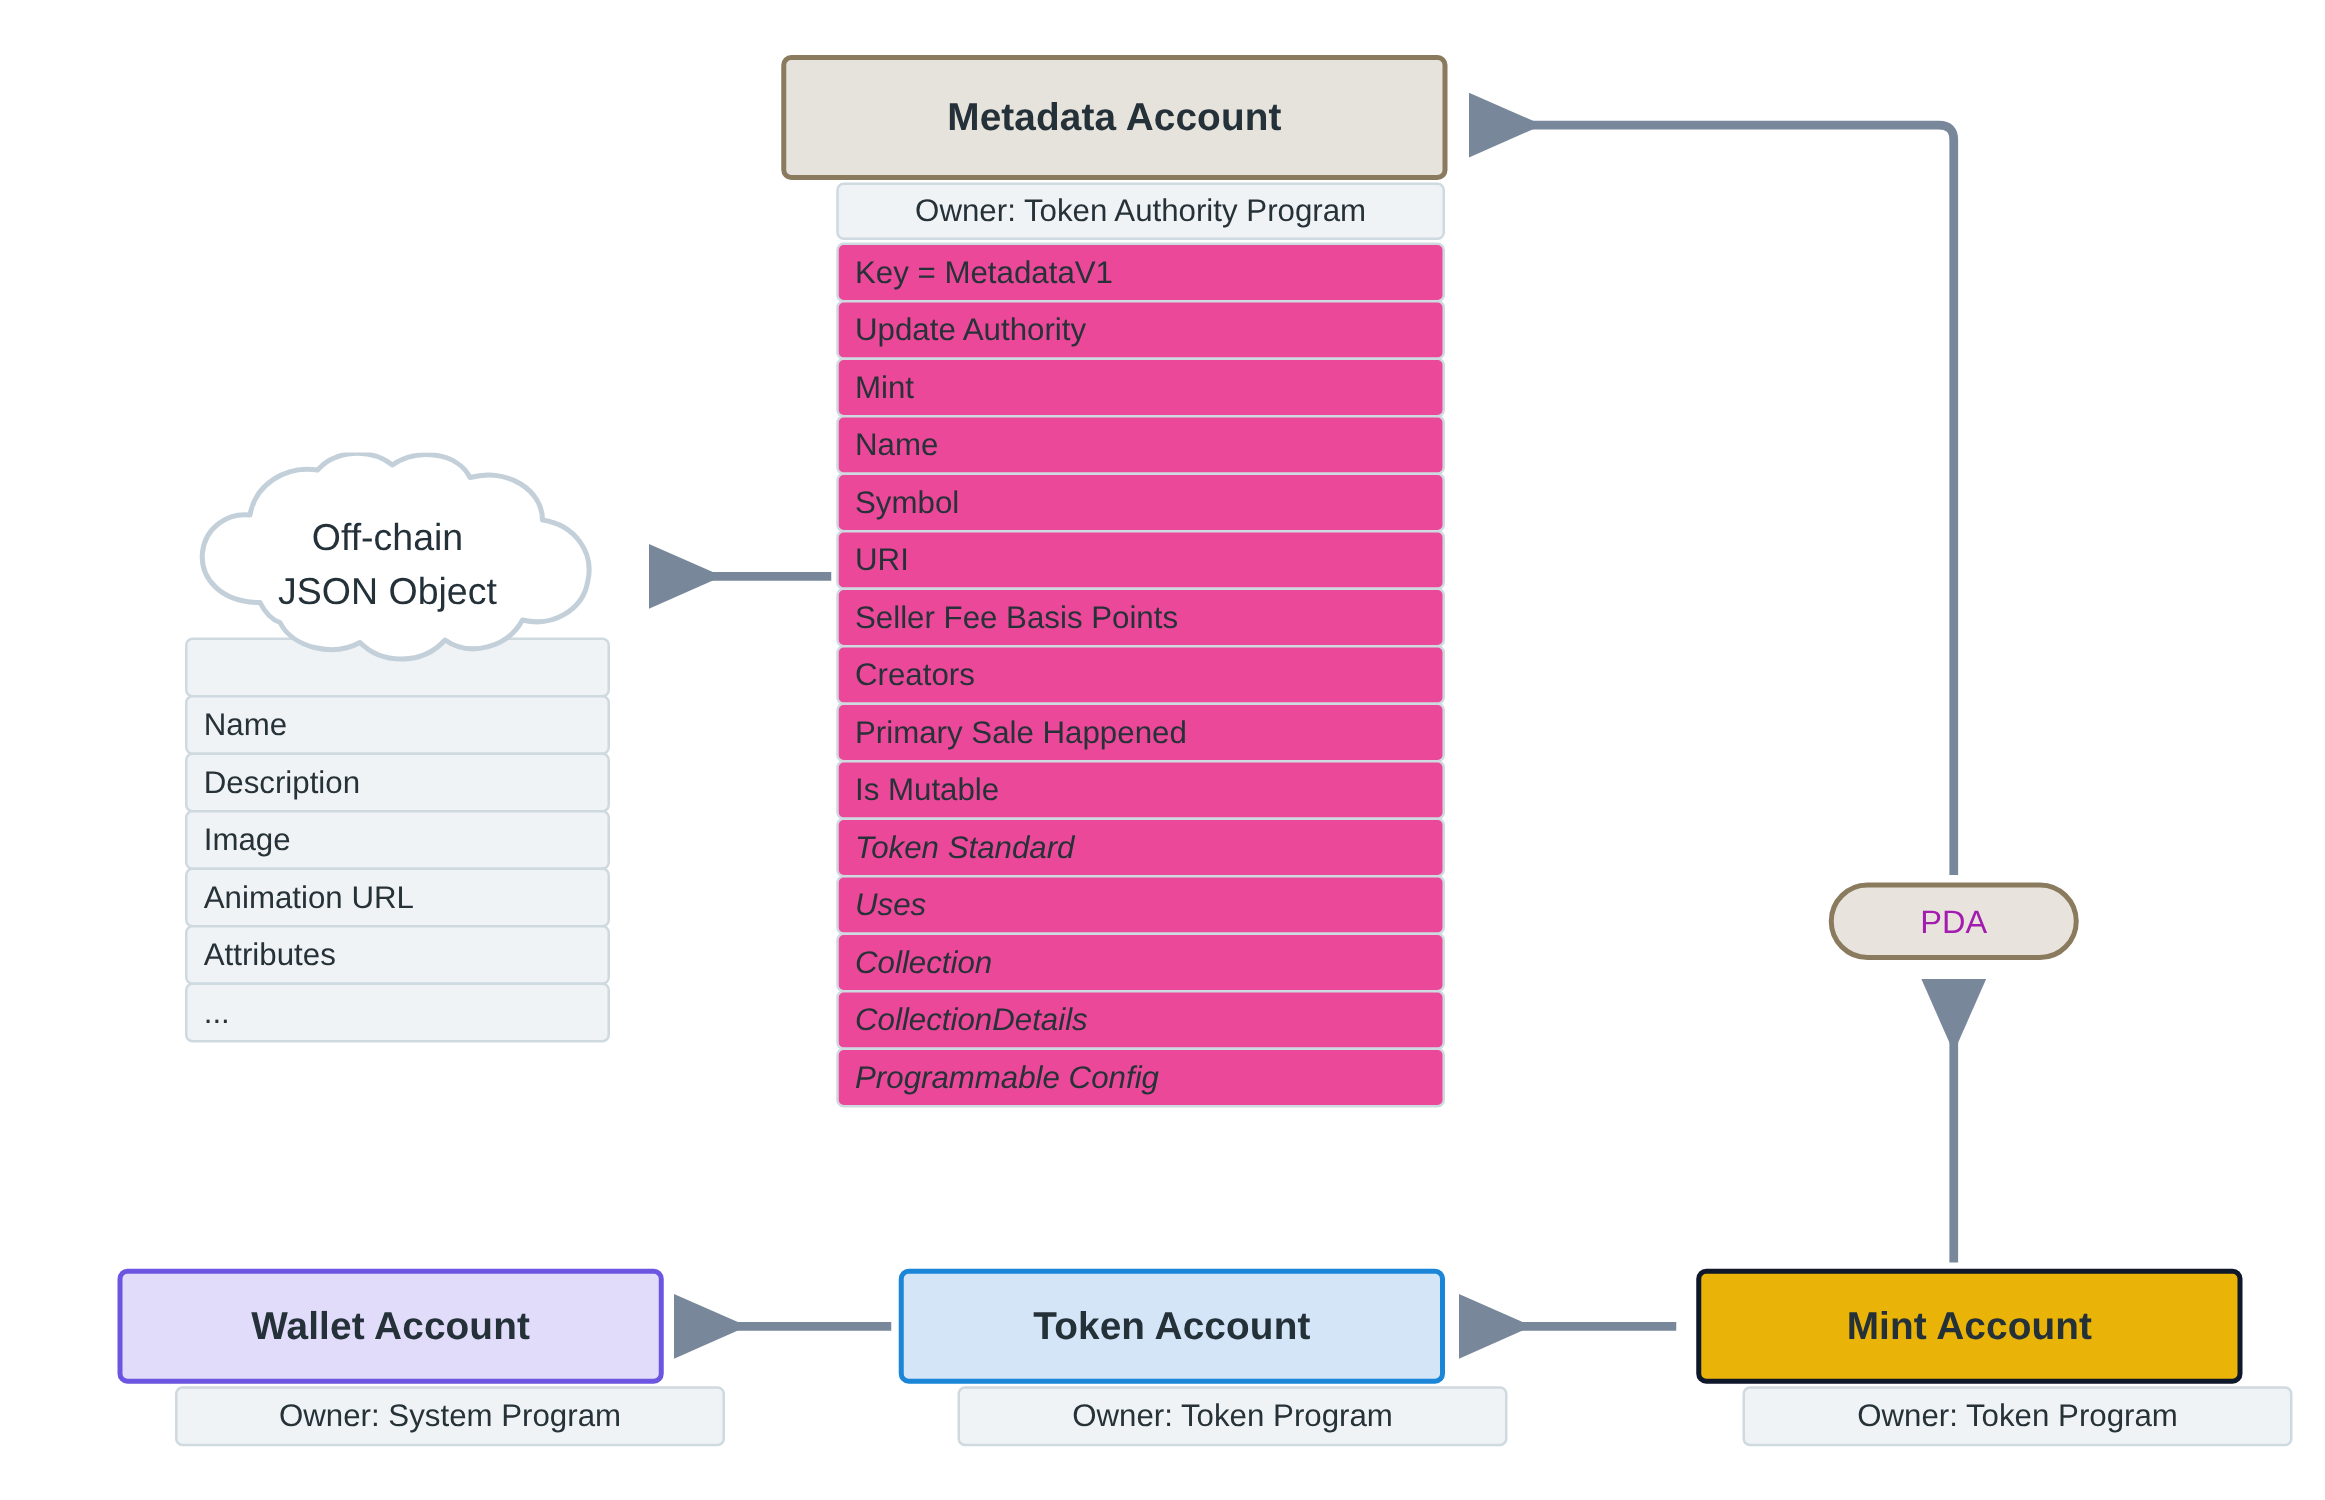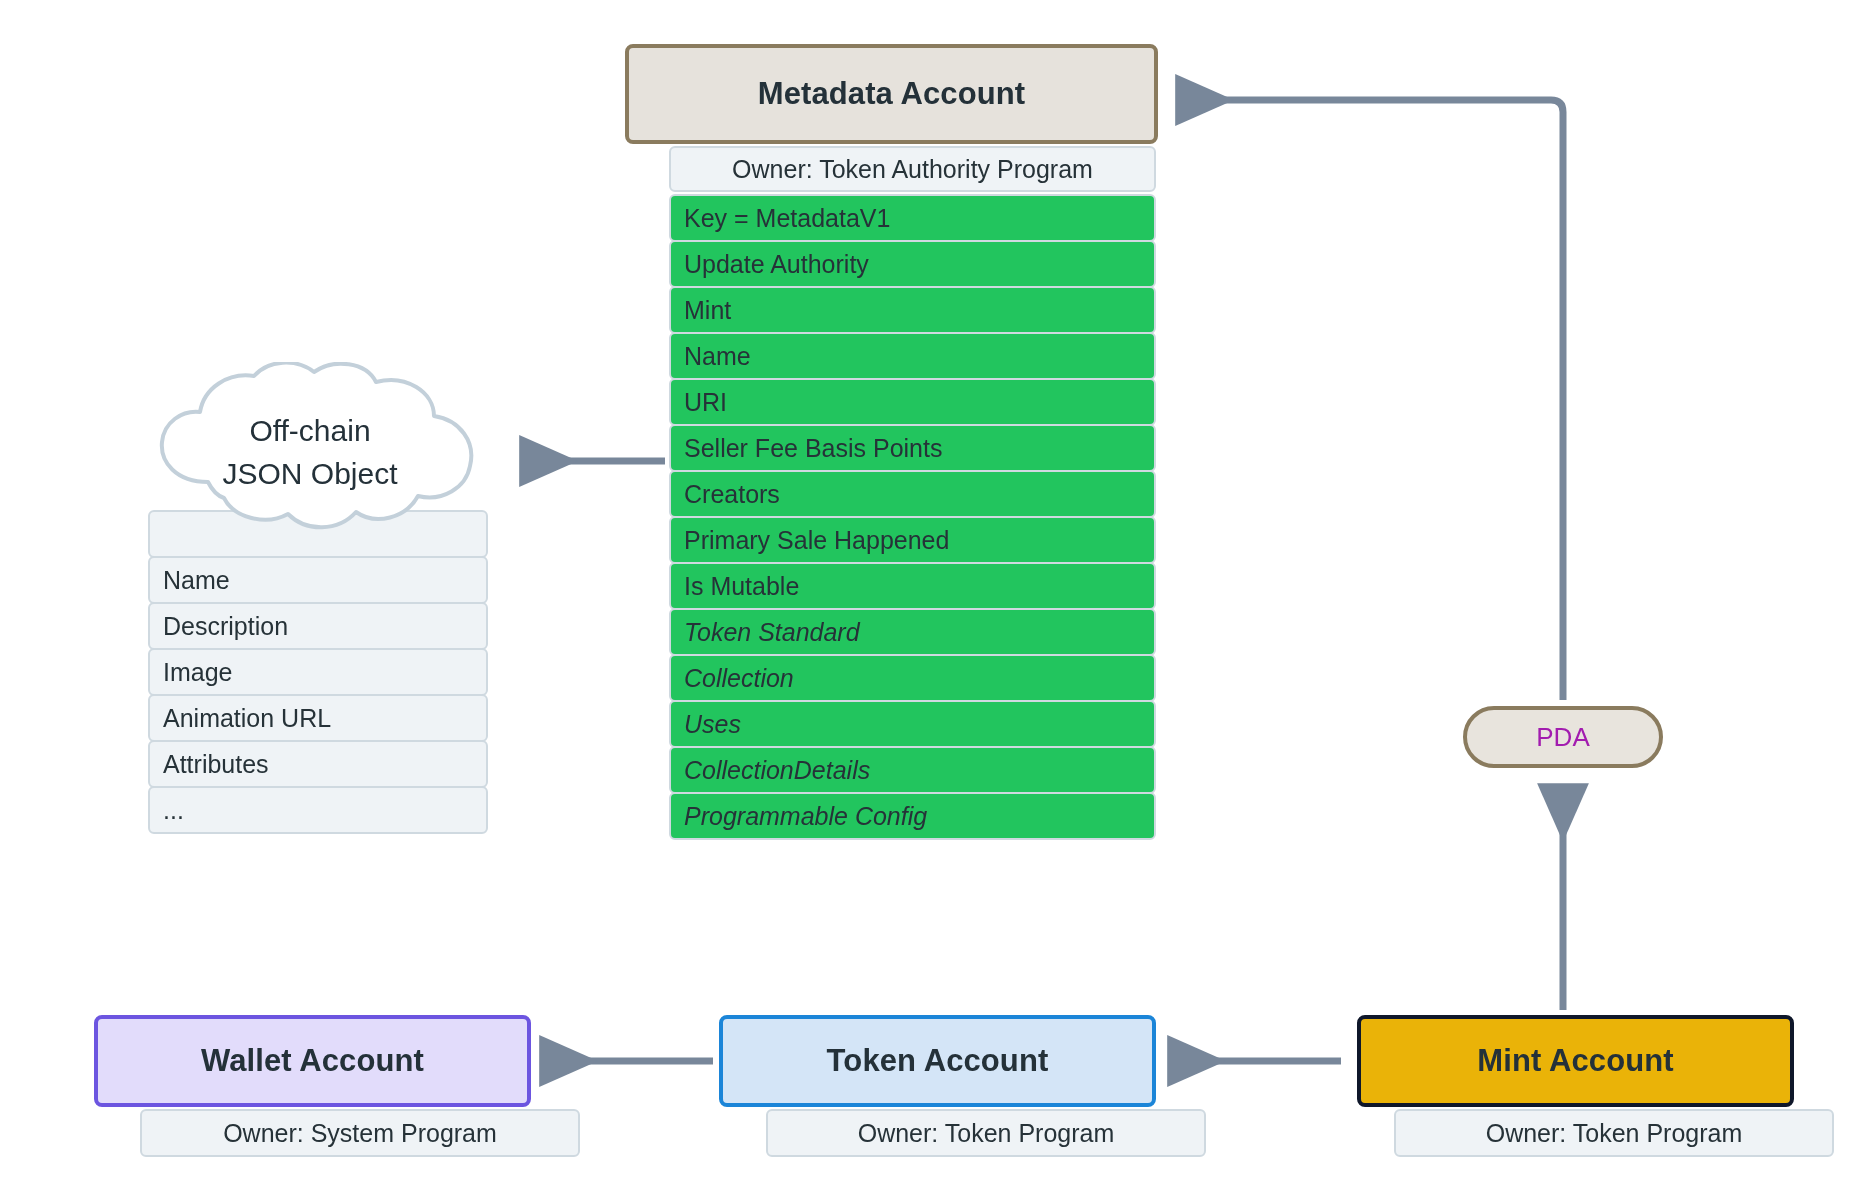--- a/index.html
+++ b/index.html
@@ -100,21 +100,21 @@
     width: 487px;
     z-index: 4;
   }
   .field-row {
     box-sizing: border-box;
     height: 48px;
     margin-bottom: -2px;
     display: flex;
     align-items: center;
     padding-left: 13px;
-    background: #22c55e;
+    background: #ec4899;
     border: 2px solid #cfd9e0;
     border-radius: 6px;
     font-size: 25px;
     color: #263238;
     white-space: nowrap;
   }
   .field-row.optional { font-style: italic; }
 
   
   .cloud-wrap {
@@ -240,42 +240,45 @@
       <div class="field-row">
         <span>Update Authority</span>
       </div>
       <div class="field-row">
         <span>Mint</span>
       </div>
       <div class="field-row">
         <span>Name</span>
       </div>
       <div class="field-row">
+        <span>Symbol</span>
+      </div>
+      <div class="field-row">
         <span>URI</span>
       </div>
       <div class="field-row">
         <span>Seller Fee Basis Points</span>
       </div>
       <div class="field-row">
         <span>Creators</span>
       </div>
       <div class="field-row">
         <span>Primary Sale Happened</span>
       </div>
       <div class="field-row">
         <span>Is Mutable</span>
       </div>
       <div class="field-row optional">
         <span>Token Standard</span>
       </div>
       <div class="field-row optional">
+        <span>Uses</span>
+      </div>
+      <div class="field-row optional">
         <span>Collection</span>
-      </div>
-      <div class="field-row optional">
-        <span>Uses</span>
       </div>
       <div class="field-row optional">
         <span>CollectionDetails</span>
       </div>
       <div class="field-row optional">
         <span>Programmable Config</span>
       </div>
     </div>
 
   <div class="offchain-list" id="offchain-fields">

